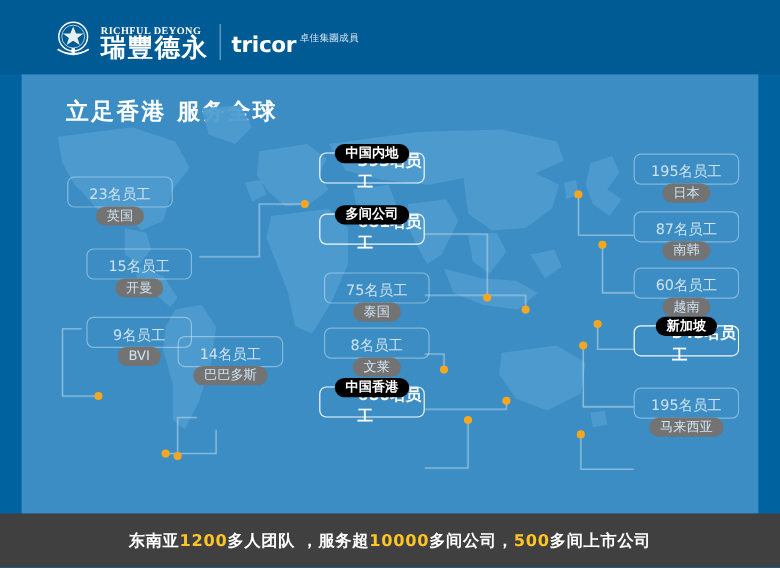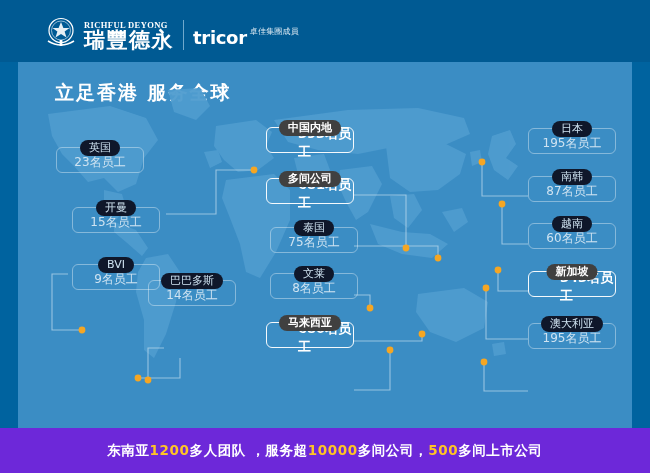--- a/index.html
+++ b/index.html
@@ -100,32 +100,32 @@
     position: absolute; left: 0; top: 7px;
     width: 88px; height: 26px;
     border: 1px solid rgba(255,255,255,0.55);
     border-radius: 6px;
     display: flex; align-items: center; justify-content: center;
     padding-top: 5px;
     font-size: 12px;
     z-index: 2;
   }
   
-  .tag.dim .pill { background: #0f172a; color: #cfe3f1; }
+  .tag.dim .pill { background: #737373; color: #cfe3f1; margin-top: 32px; }
   .tag.dim .box  { color: #cfe3f1; border-color: rgba(255,255,255,0.38); }
   
-  .tag.hot .pill { background: #404040; color: #ffffff; font-weight: bold; }
+  .tag.hot .pill { background: #000000; color: #ffffff; font-weight: bold; }
   .tag.hot .box  { color: #ffffff; border-color: rgba(255,255,255,0.95);
                    font-weight: bold; font-size: 13px; padding-left: 31px; }
 
   
   #footer {
     position: absolute; left: 0; top: 428px;
     width: 650px; height: 45px;
-    background: #6d28d9;
+    background: #404040;
     display: flex; align-items: center; justify-content: center;
   }
   #footer-text {
     font-size: 13.5px; color: #ffffff; font-weight: bold; letter-spacing: 0.6px;
   }
   #footer-text .hl { color: #ffc425; }
 </style>
 </head>
 <body>
 
@@ -256,41 +256,41 @@
         <div class="tag dim" style="left: 252px; top: 158px;">
           <div class="box">75名员工</div>
           <div class="pill">泰国</div>
         </div>
         <div class="tag dim" style="left: 252px; top: 204px;">
           <div class="box">8名员工</div>
           <div class="pill">文莱</div>
         </div>
         <div class="tag hot" style="left: 248px; top: 253px;">
           <div class="box">680名员工</div>
-          <div class="pill">马来西亚</div>
+          <div class="pill">中国香港</div>
         </div>
         <div class="tag dim" style="left: 510px; top: 59px;">
           <div class="box">195名员工</div>
           <div class="pill">日本</div>
         </div>
         <div class="tag dim" style="left: 510px; top: 107px;">
           <div class="box">87名员工</div>
           <div class="pill">南韩</div>
         </div>
         <div class="tag dim" style="left: 510px; top: 154px;">
           <div class="box">60名员工</div>
           <div class="pill">越南</div>
         </div>
         <div class="tag hot" style="left: 510px; top: 202px;">
           <div class="box">343名员工</div>
           <div class="pill">新加坡</div>
         </div>
         <div class="tag dim" style="left: 510px; top: 254px;">
           <div class="box">195名员工</div>
-          <div class="pill">澳大利亚</div>
+          <div class="pill">马来西亚</div>
         </div>
       </div>
 
   </div>
 
   <div id="footer">
     <div id="footer-text">
       <span>东南亚</span><span class="hl">1200</span><span>多人团队 ，服务超</span><span class="hl">10000</span><span>多间公司，</span><span class="hl">500</span><span>多间上市公司</span>
     </div>
   </div>

